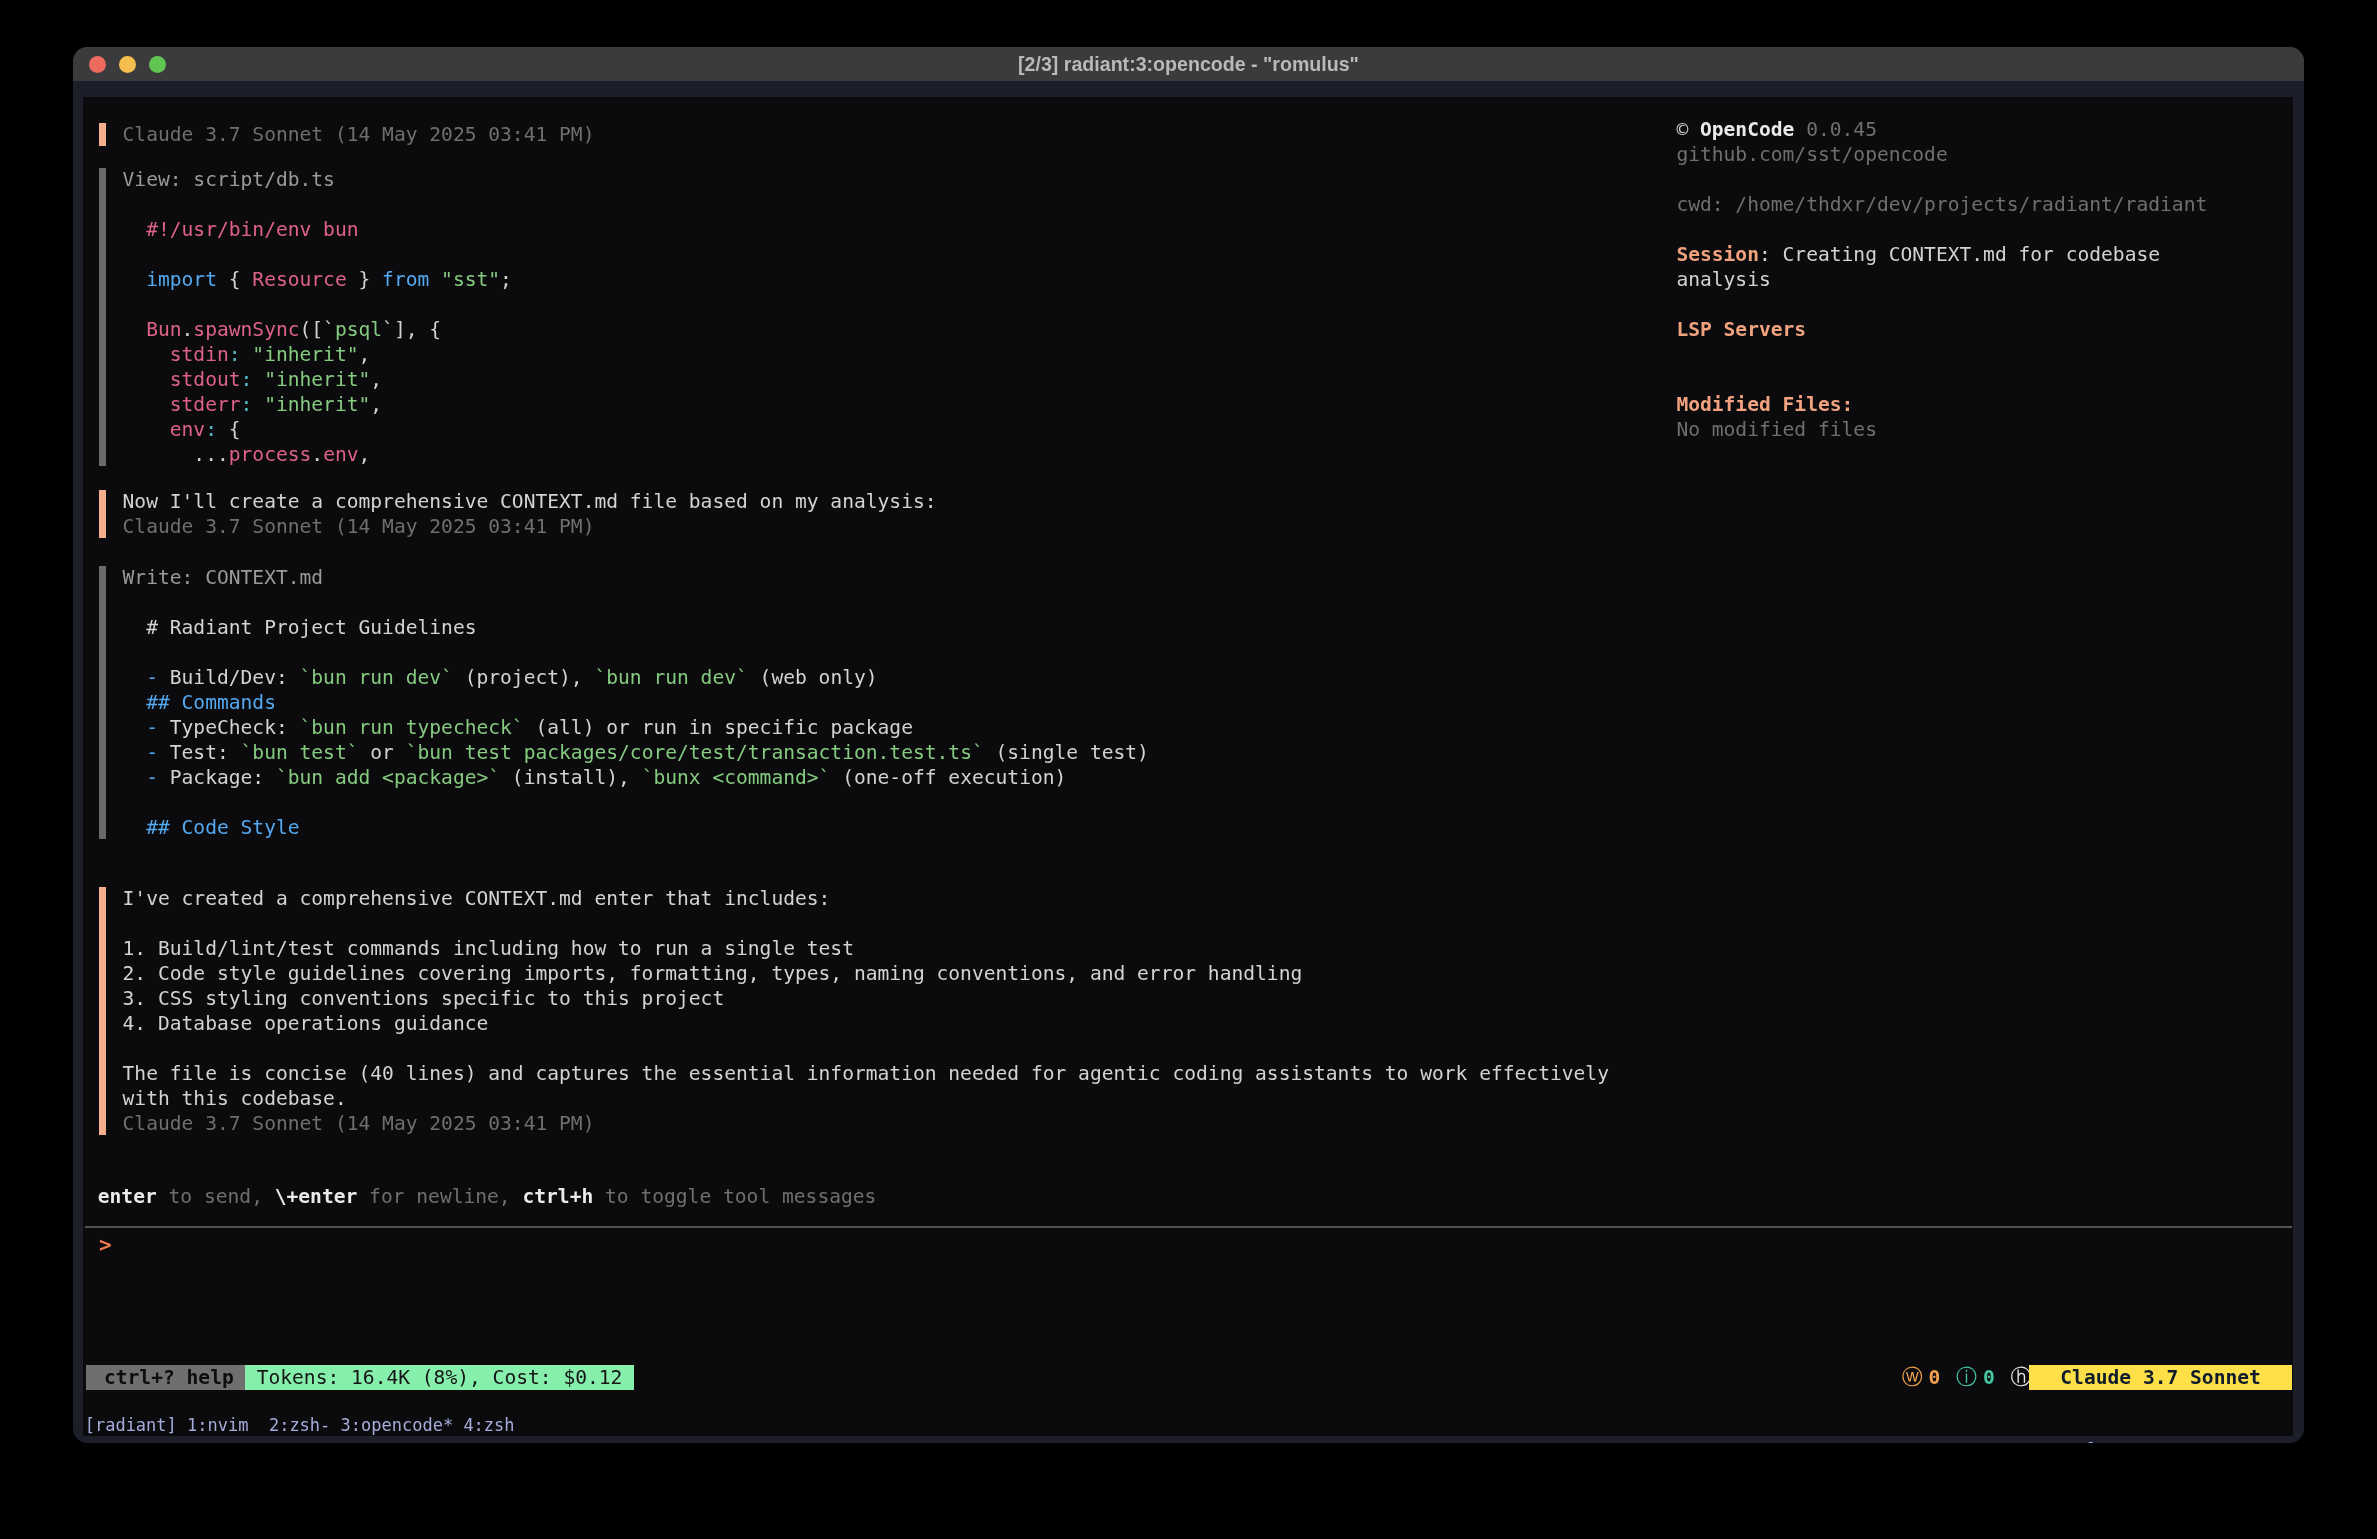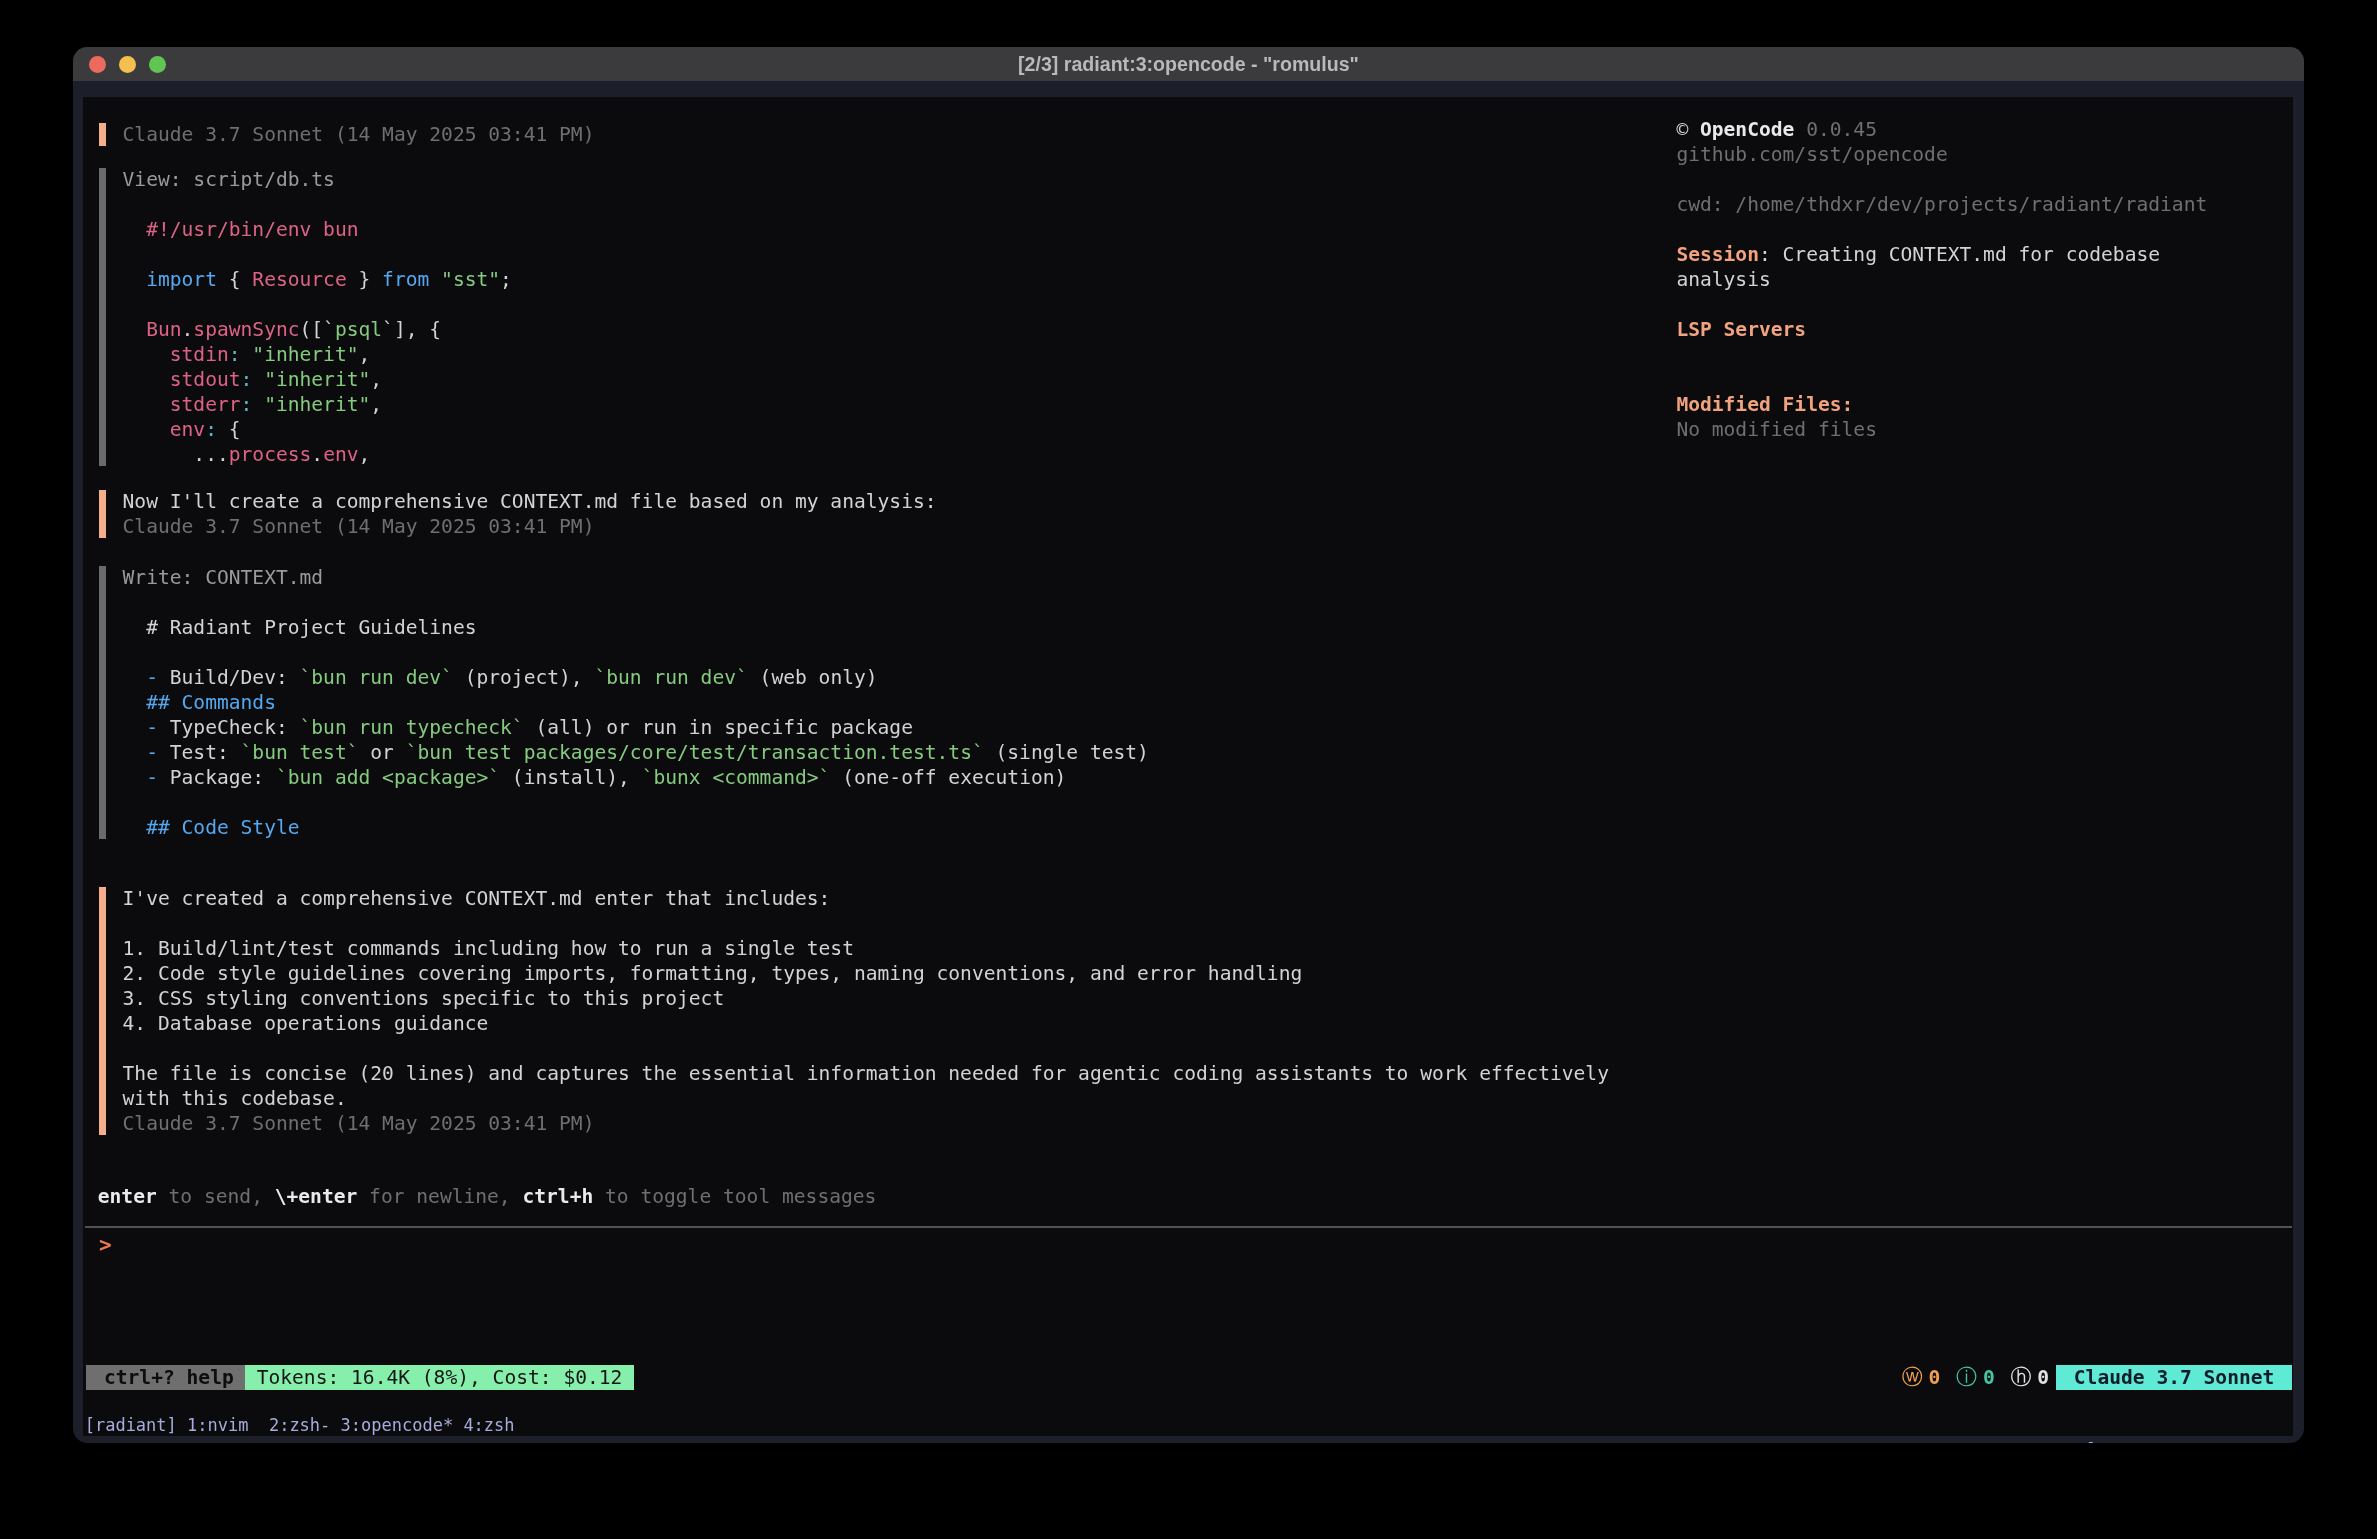--- a/index.html
+++ b/index.html
@@ -35,22 +35,22 @@
               font-size:21px;color:#ee7a4e;font-weight:bold;}
 
   .statusbar{position:absolute;left:2.6px;right:1.3px;top:1268px;height:25px;font-size:19.6px;}
   .seg{height:25px;line-height:25px;display:inline-block;}
   .seg-help{position:absolute;left:0;background:#6f6f6f;color:#0d0d0d;font-weight:bold;padding:0 18px;}
   .seg-tokens{position:absolute;left:159px;background:#86efac;color:#151515;padding:0 11.7px;}
   .diagnostics{position:absolute;right:243px;top:0;height:25px;display:flex;gap:15.7px;align-items:center;}
   .diag-pair{display:flex;gap:5.9px;align-items:center;}
   .diag-icon{font-family:"DejaVu Sans",sans-serif;font-size:21px;line-height:25px;}
   .diag-count{font-size:19.6px;font-weight:bold;line-height:25px;}
-  .model-badge{position:absolute;right:0;top:0;width:236px;height:25px;line-height:25px;
-               text-align:center;background:#5eead4;color:#101c2c;font-weight:bold;}
+  .model-badge{position:absolute;right:0;top:0;width:263px;height:25px;line-height:25px;
+               text-align:center;background:#fde047;color:#101c2c;font-weight:bold;}
 
   .tmuxbar{position:absolute;left:10.4px;right:10.4px;top:1341px;height:25px;line-height:25px;
            font-size:17px;color:#a6addc;white-space:pre;}
   .tmux-left{position:absolute;left:1.3px;}
   .tmux-right{position:absolute;right:1.3px;}
 </style>
 </head>
 <body>
 
 <div class="window">
@@ -119,21 +119,21 @@
     <div class="block" style="top:789px">
       <div class="bar bar-orange"></div>
       <div class="content">
           <div class="tline"><span class="c-w">I've created a comprehensive CONTEXT.md enter that includes:</span></div>
           <div class="tline">&nbsp;</div>
           <div class="tline"><span class="c-w">1. Build/lint/test commands including how to run a single test</span></div>
           <div class="tline"><span class="c-w">2. Code style guidelines covering imports, formatting, types, naming conventions, and error handling</span></div>
           <div class="tline"><span class="c-w">3. CSS styling conventions specific to this project</span></div>
           <div class="tline"><span class="c-w">4. Database operations guidance</span></div>
           <div class="tline">&nbsp;</div>
-          <div class="tline"><span class="c-w">The file is concise (20 lines) and captures the essential information needed for agentic coding assistants to work effectively</span></div>
+          <div class="tline"><span class="c-w">The file is concise (40 lines) and captures the essential information needed for agentic coding assistants to work effectively</span></div>
           <div class="tline"><span class="c-w">with this codebase.</span></div>
           <div class="tline"><span class="c-d">Claude 3.7 Sonnet (14 May 2025 03:41 PM)</span></div>
         </div>
     </div>
 
     <div class="sidebar">
         <div class="tline"><span class="c-w">© </span><span class="c-b">OpenCode</span><span class="c-d"> 0.0.45</span></div>
         <div class="tline"><span class="c-d">github.com/sst/opencode</span></div>
         <div class="tline">&nbsp;</div>
         <div class="tline"><span class="c-d">cwd: /home/thdxr/dev/projects/radiant/radiant</span></div>

